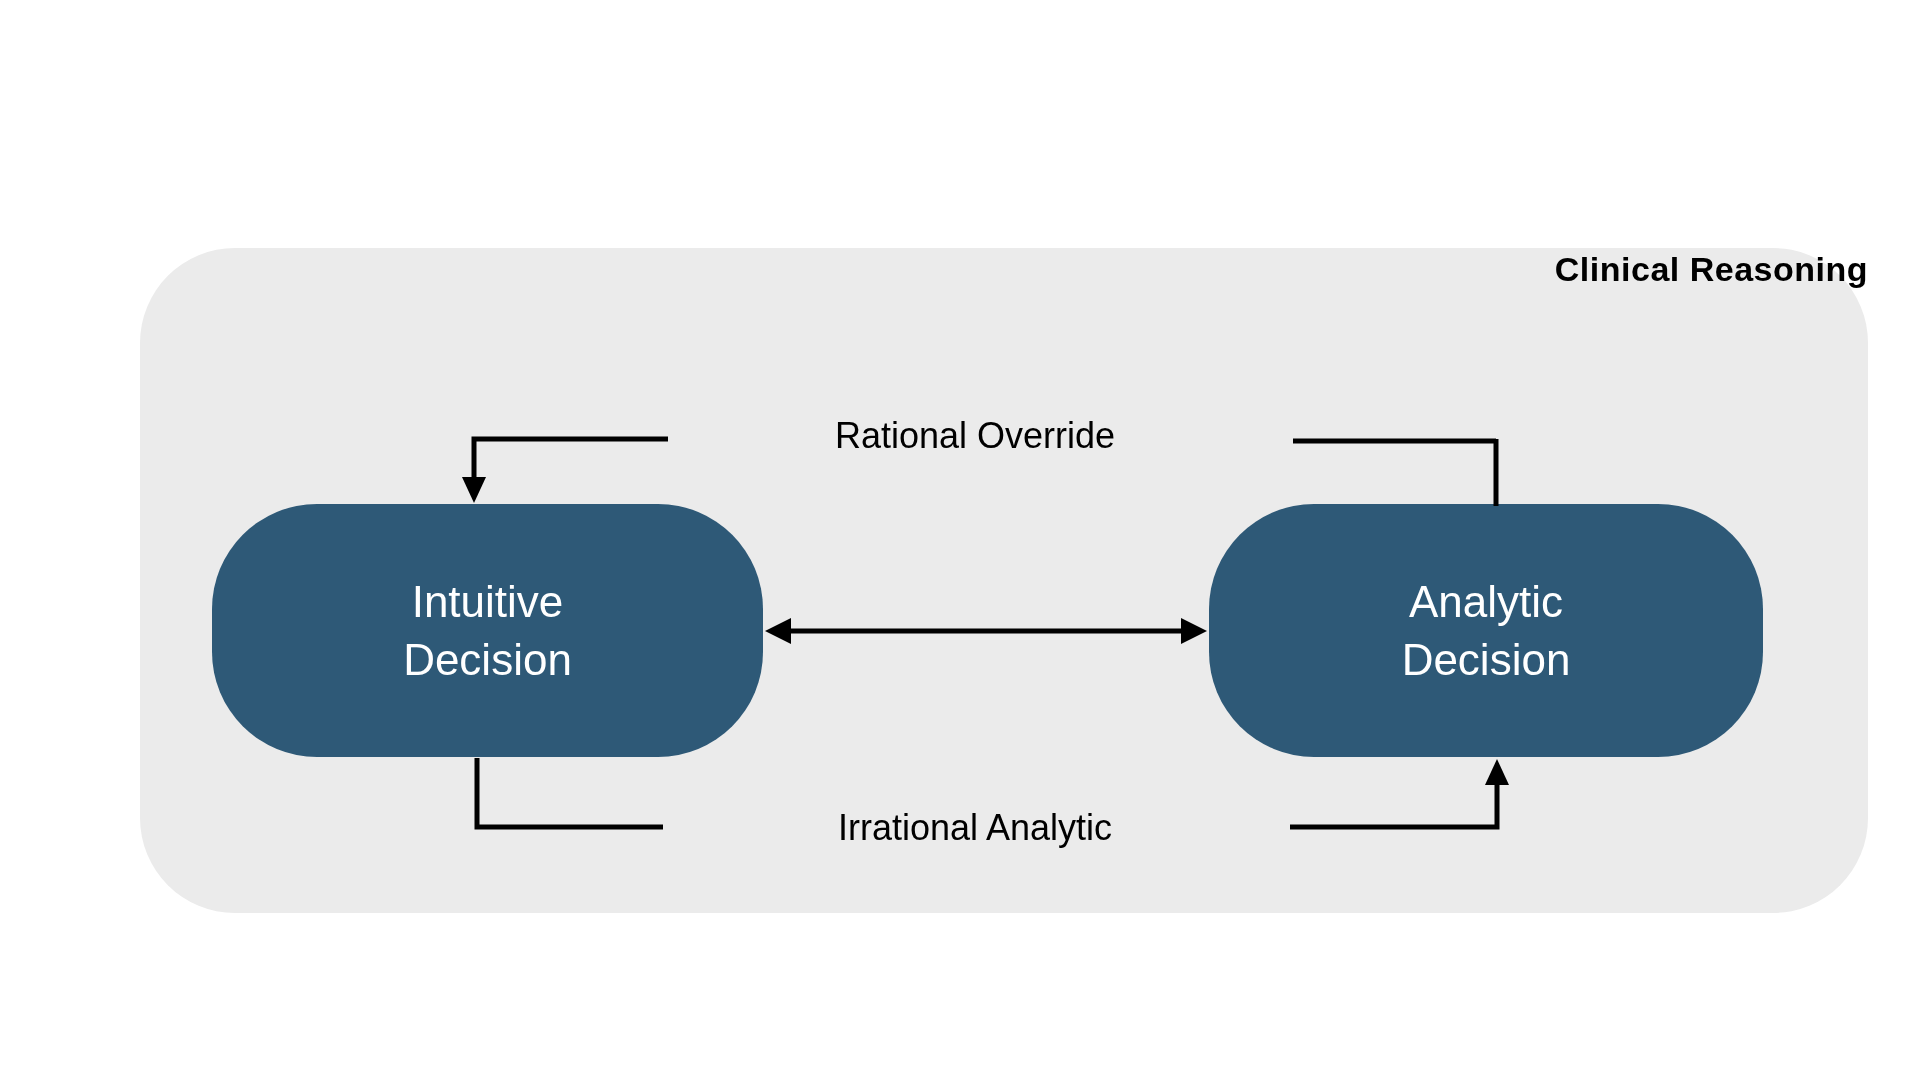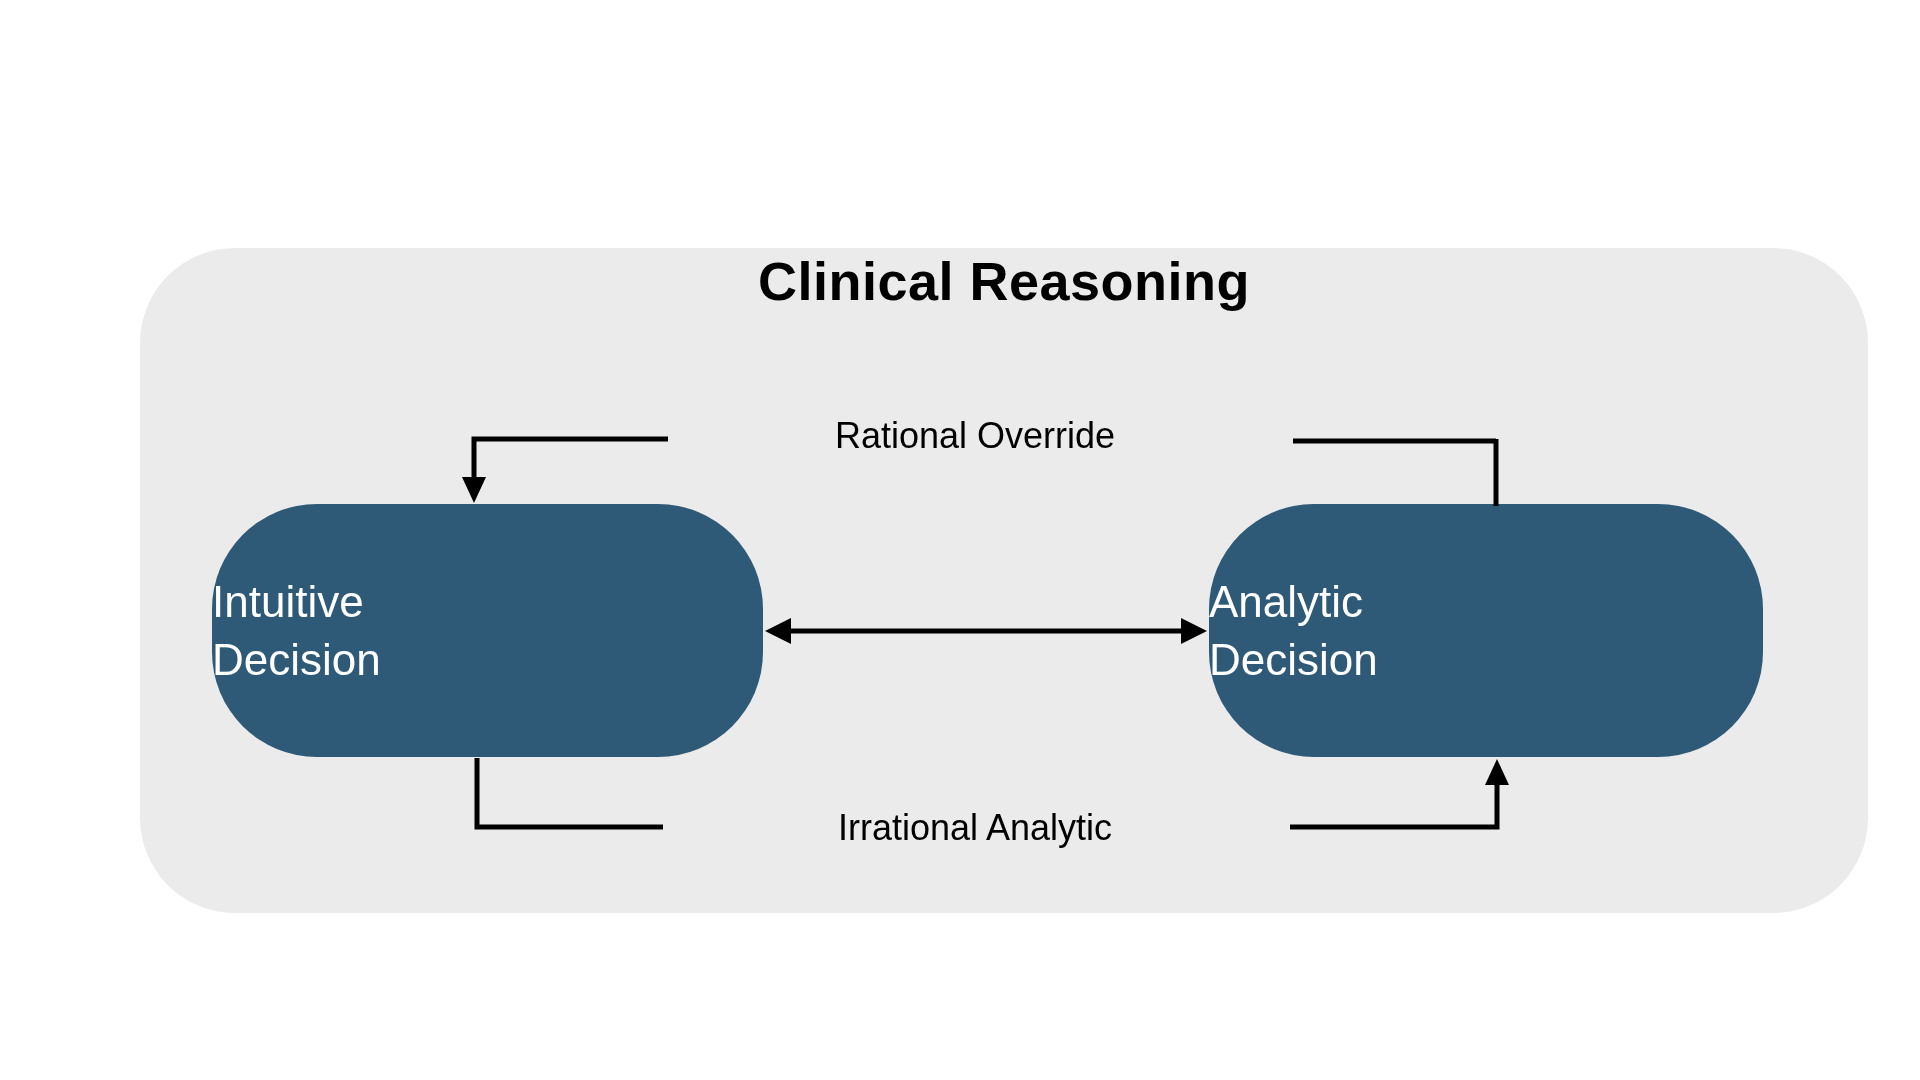--- a/index.html
+++ b/index.html
@@ -27,34 +27,34 @@
     position: absolute;
     left: 140px; top: 248px;
     width: 1728px; height: 665px;
     background: var(--container-bg);
     border-radius: 95px;
   }
   .title {
     position: absolute;
     left: 140px; top: 250px;
     width: 1728px;
-    text-align: center;
-    font-size: 54px;
+    text-align: right;
+    font-size: 34px;
     font-weight: bold;
     color: var(--title-text);
     letter-spacing: 0.5px;
   }
   .node {
     position: absolute;
     width: 551px; height: 253px;
     background: var(--node-fill);
     border-radius: 105px;
     display: flex;
     flex-direction: column;
-    align-items: flex-start;
+    align-items: center;
     justify-content: center;
     color: var(--node-text);
     font-size: 44px;
     line-height: 58px;
     text-align: center;
   }
   .node-intuitive { left: 212px; top: 504px; }
   .node-analytic  { left: 1209px; top: 504px; width: 554px; }
   .edge-label {
     position: absolute;

